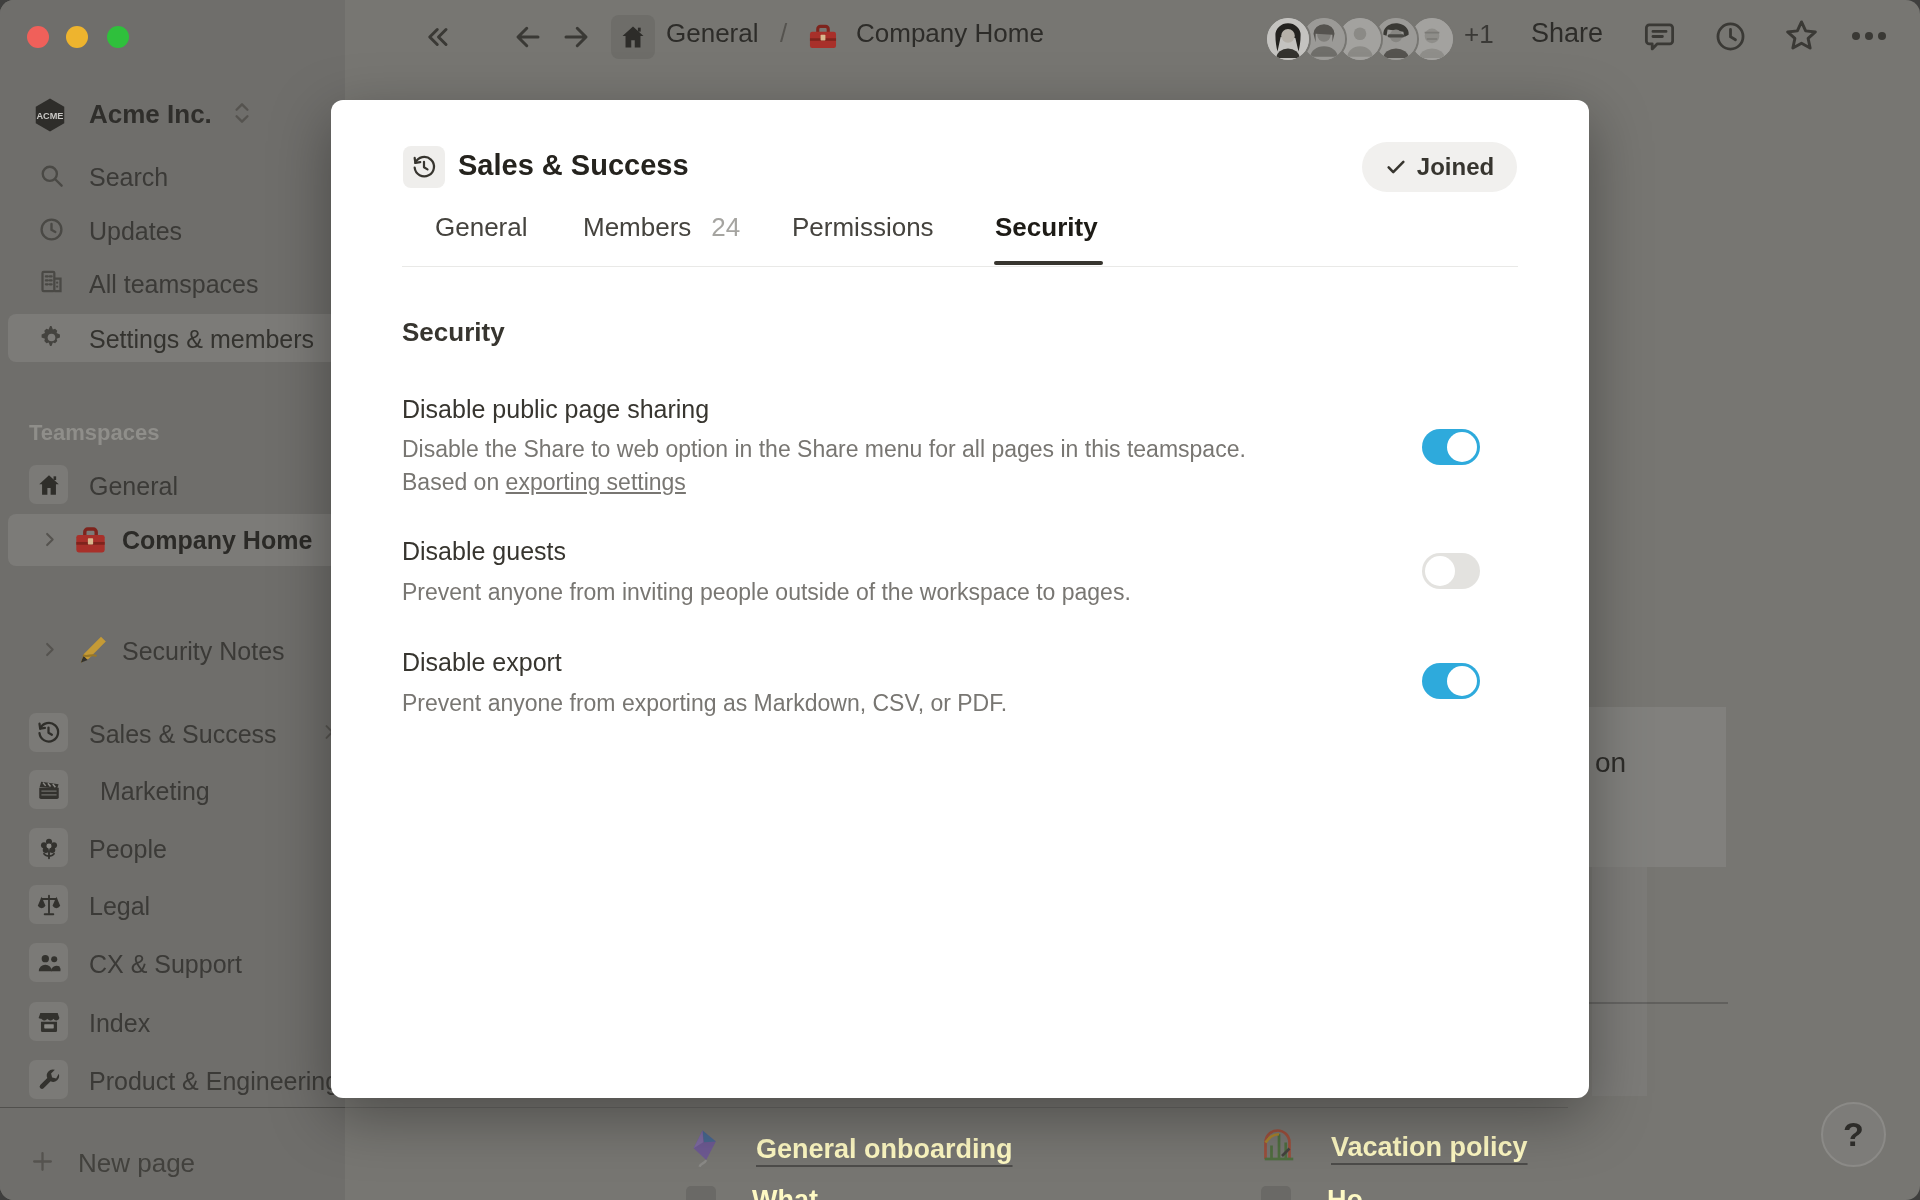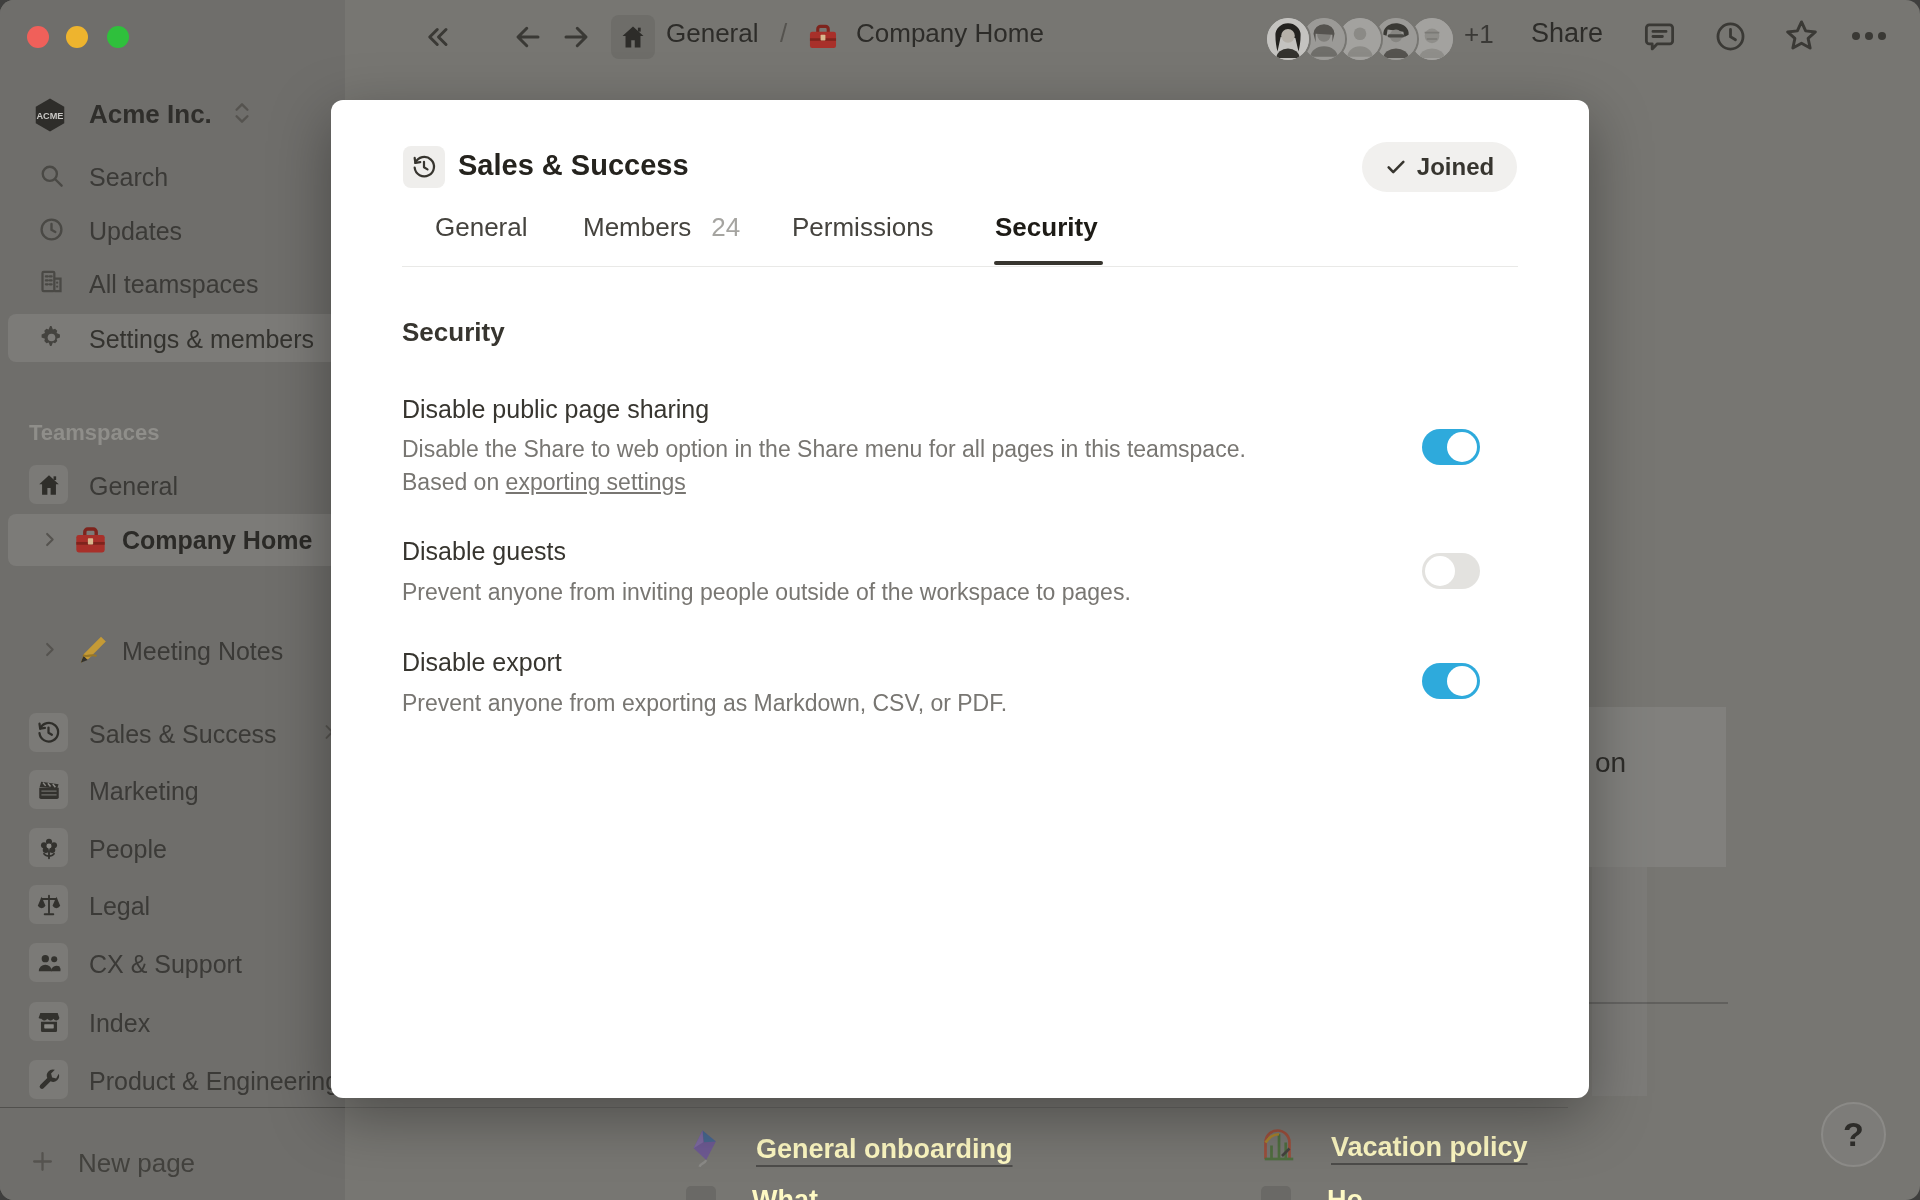--- a/index.html
+++ b/index.html
@@ -305,21 +305,21 @@
             <path d="M9 5l7 7-7 7"></path>
           </svg>
       </span>
       <span class="abs" style="left:74px;top:6px;">
         <svg width="36" height="36" viewBox="0 0 24 24">
           <path d="M4.5 20.5l2.2-6L18 3.2l3.2 3.2L9.8 17.8l-5.3 2.7z" fill="#c49a36"></path>
           <path d="M4.5 20.5l1.8-4.6 2.8 2.8-4.6 1.8z" fill="#33322e"></path>
           <path d="M6 15.5c2.5 1.5 6-1 9 .5" stroke="#9a7826" stroke-width="1.4" fill="none"></path>
         </svg>
       </span>
-      <span class="abs" style="left:122px;top:11px;">Meeting Notes</span>
+      <span class="abs" style="left:122px;top:11px;">Security Notes</span>
     </div>
 
     <div class="sb-row" style="top:709px;">
       <span class="abs tile" style="left:29px;top:4px;">
         <svg width="27" height="27" viewBox="0 0 24 24" fill="none" stroke="#2f2e2a" stroke-width="2" stroke-linecap="round" stroke-linejoin="round">
           <path d="M4.6 8.5A8.3 8.3 0 114 12.6"></path>
             <path d="M4 4.2l.6 4.3 4.2-.6"></path>
             <path d="M12 7.6v4.6l3 1.8"></path>
         </svg>
       </span>
@@ -333,21 +333,21 @@
 
     <div class="sb-row" style="top:766px;">
       <span class="abs tile" style="left:29px;top:4px;">
         <svg width="26" height="26" viewBox="0 0 24 24">
           <path d="M3.4 9.2L4.8 4.4l16 2.2-1.2 4z" fill="#33322e"></path>
           <path d="M3 10h18v8.8a1.6 1.6 0 01-1.6 1.6H4.6A1.6 1.6 0 013 18.8z" fill="#33322e"></path>
           <path d="M6.5 5.2l2.4 3M11 5.8l2.4 3M15.5 6.4l2.4 3" stroke="#8a8985" stroke-width="1.4"></path>
           <path d="M5 13h14M5 16.5h14" stroke="#6f6e6a" stroke-width="1.2"></path>
         </svg>
       </span>
-      <span class="abs" style="left:89px;top:11px;">Marketing</span>
+      <span class="abs" style="left:100px;top:11px;">Marketing</span>
     </div>
 
     <div class="sb-row" style="top:824px;">
       <span class="abs tile" style="left:29px;top:4px;">
         <svg width="26" height="26" viewBox="0 0 24 24">
           <g fill="#33322e">
             <circle cx="12" cy="6.2" r="2.8"></circle>
               <circle cx="7.4" cy="9.4" r="2.8"></circle>
               <circle cx="16.6" cy="9.4" r="2.8"></circle>
             <circle cx="9" cy="13.8" r="2.8"></circle>

